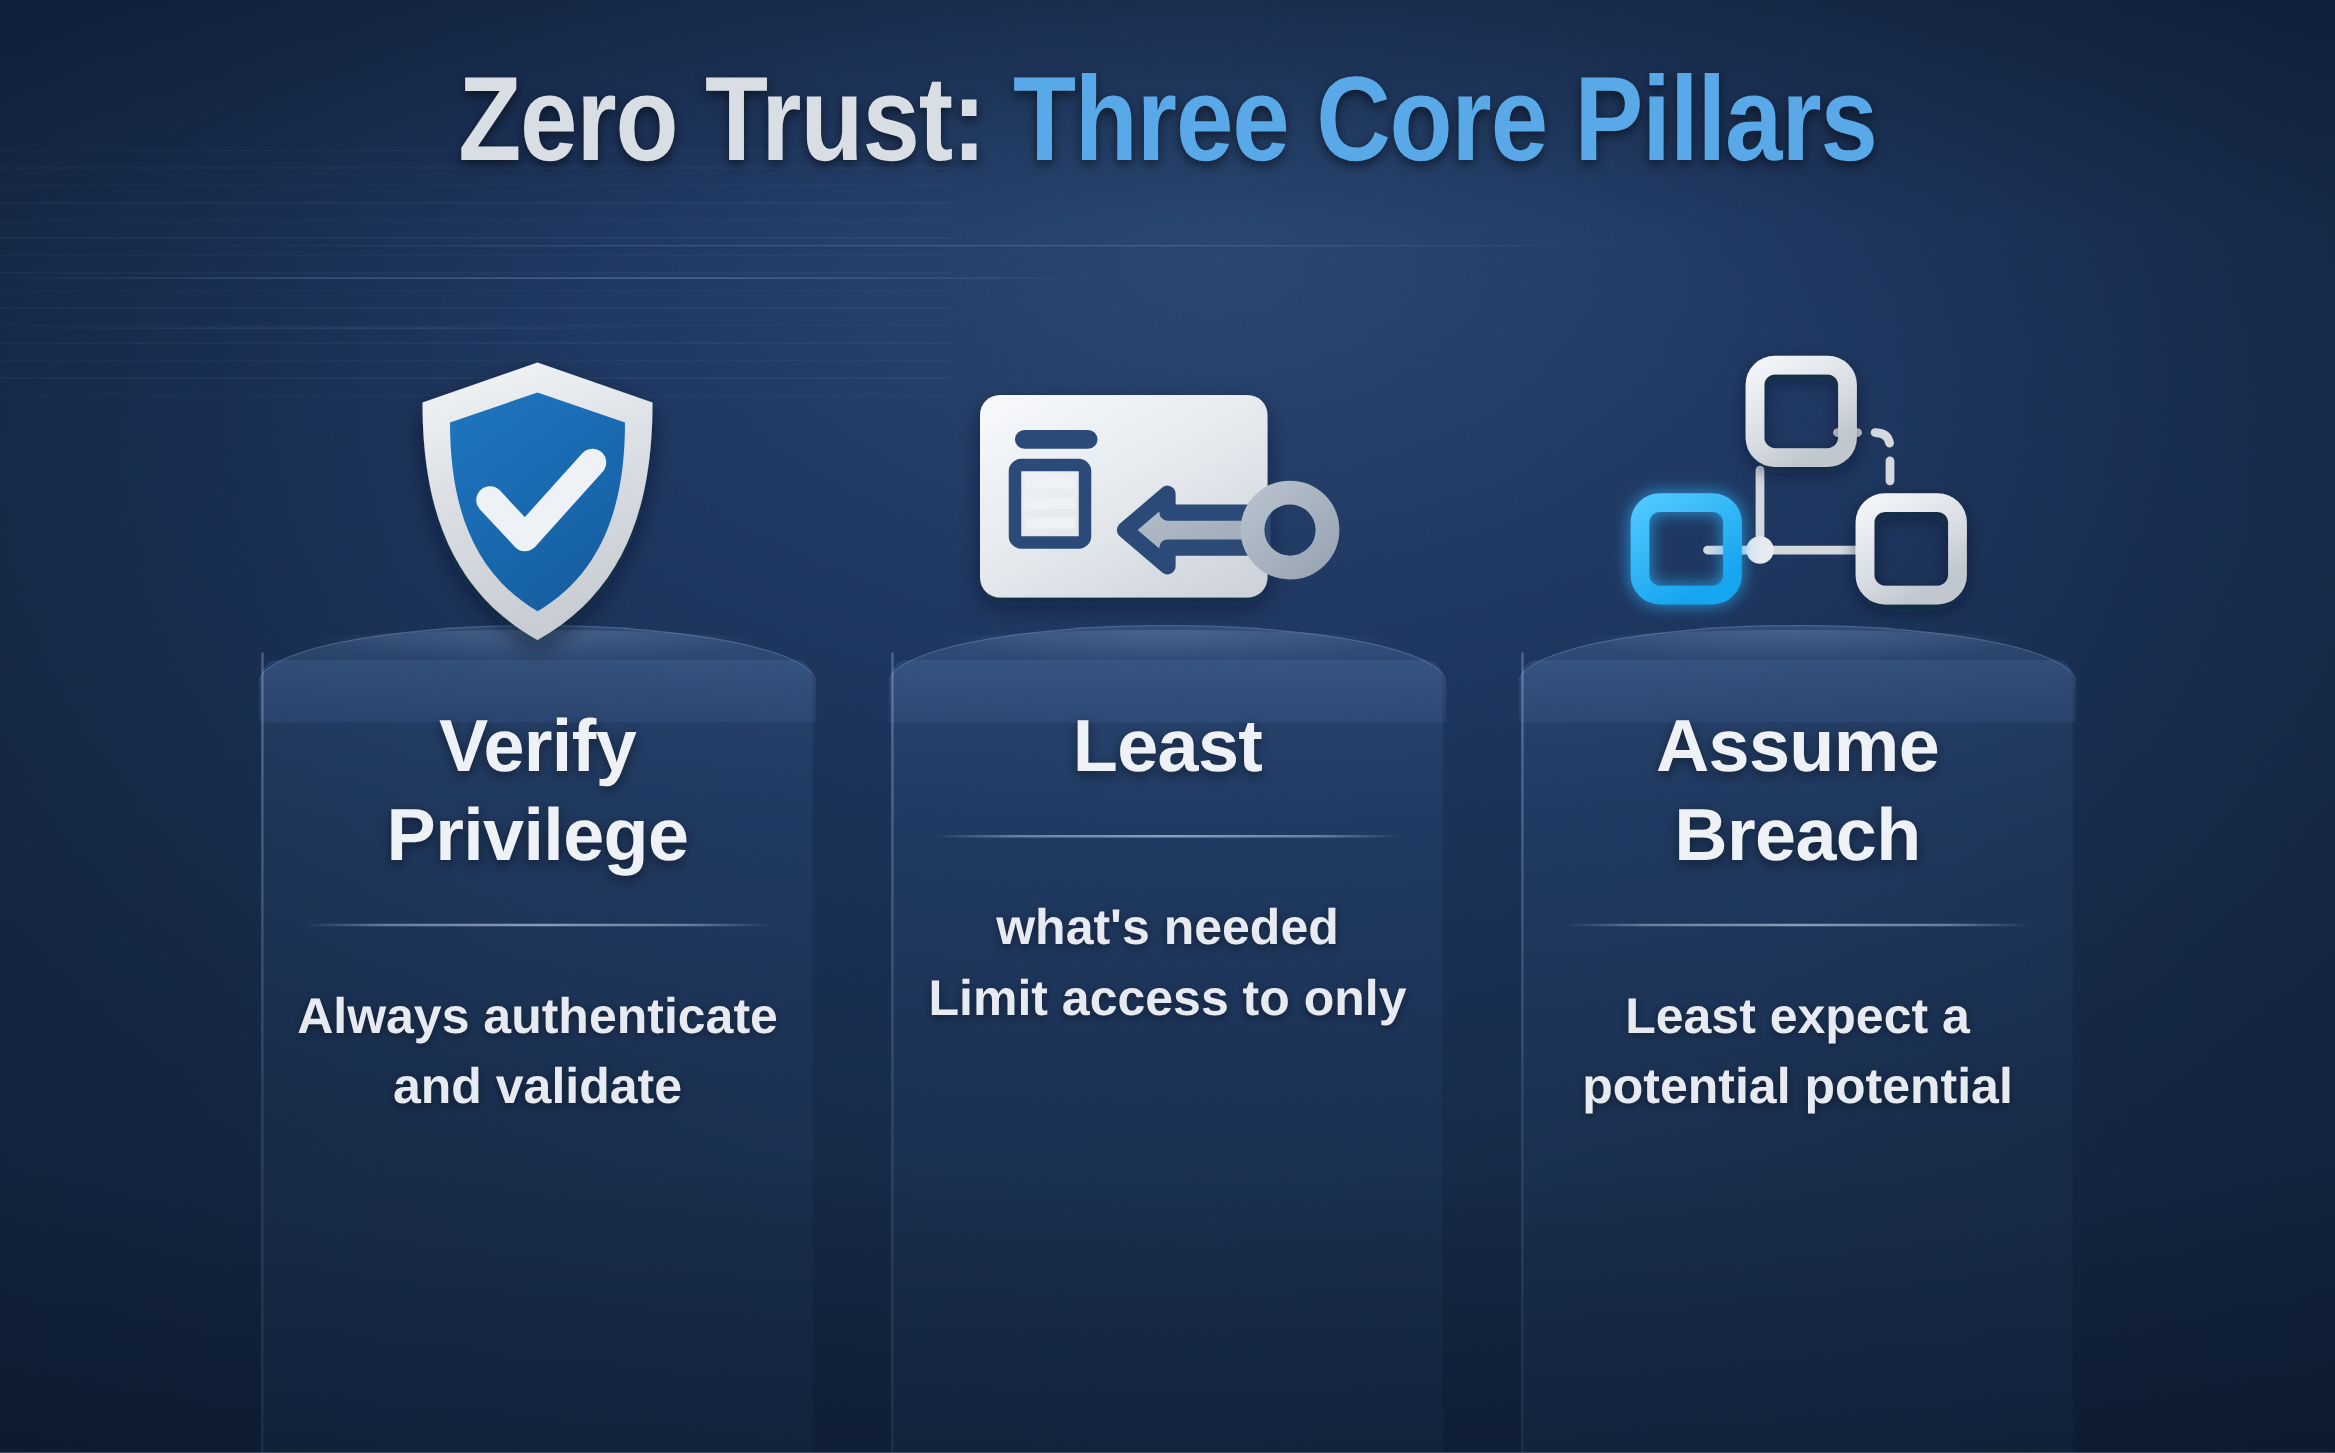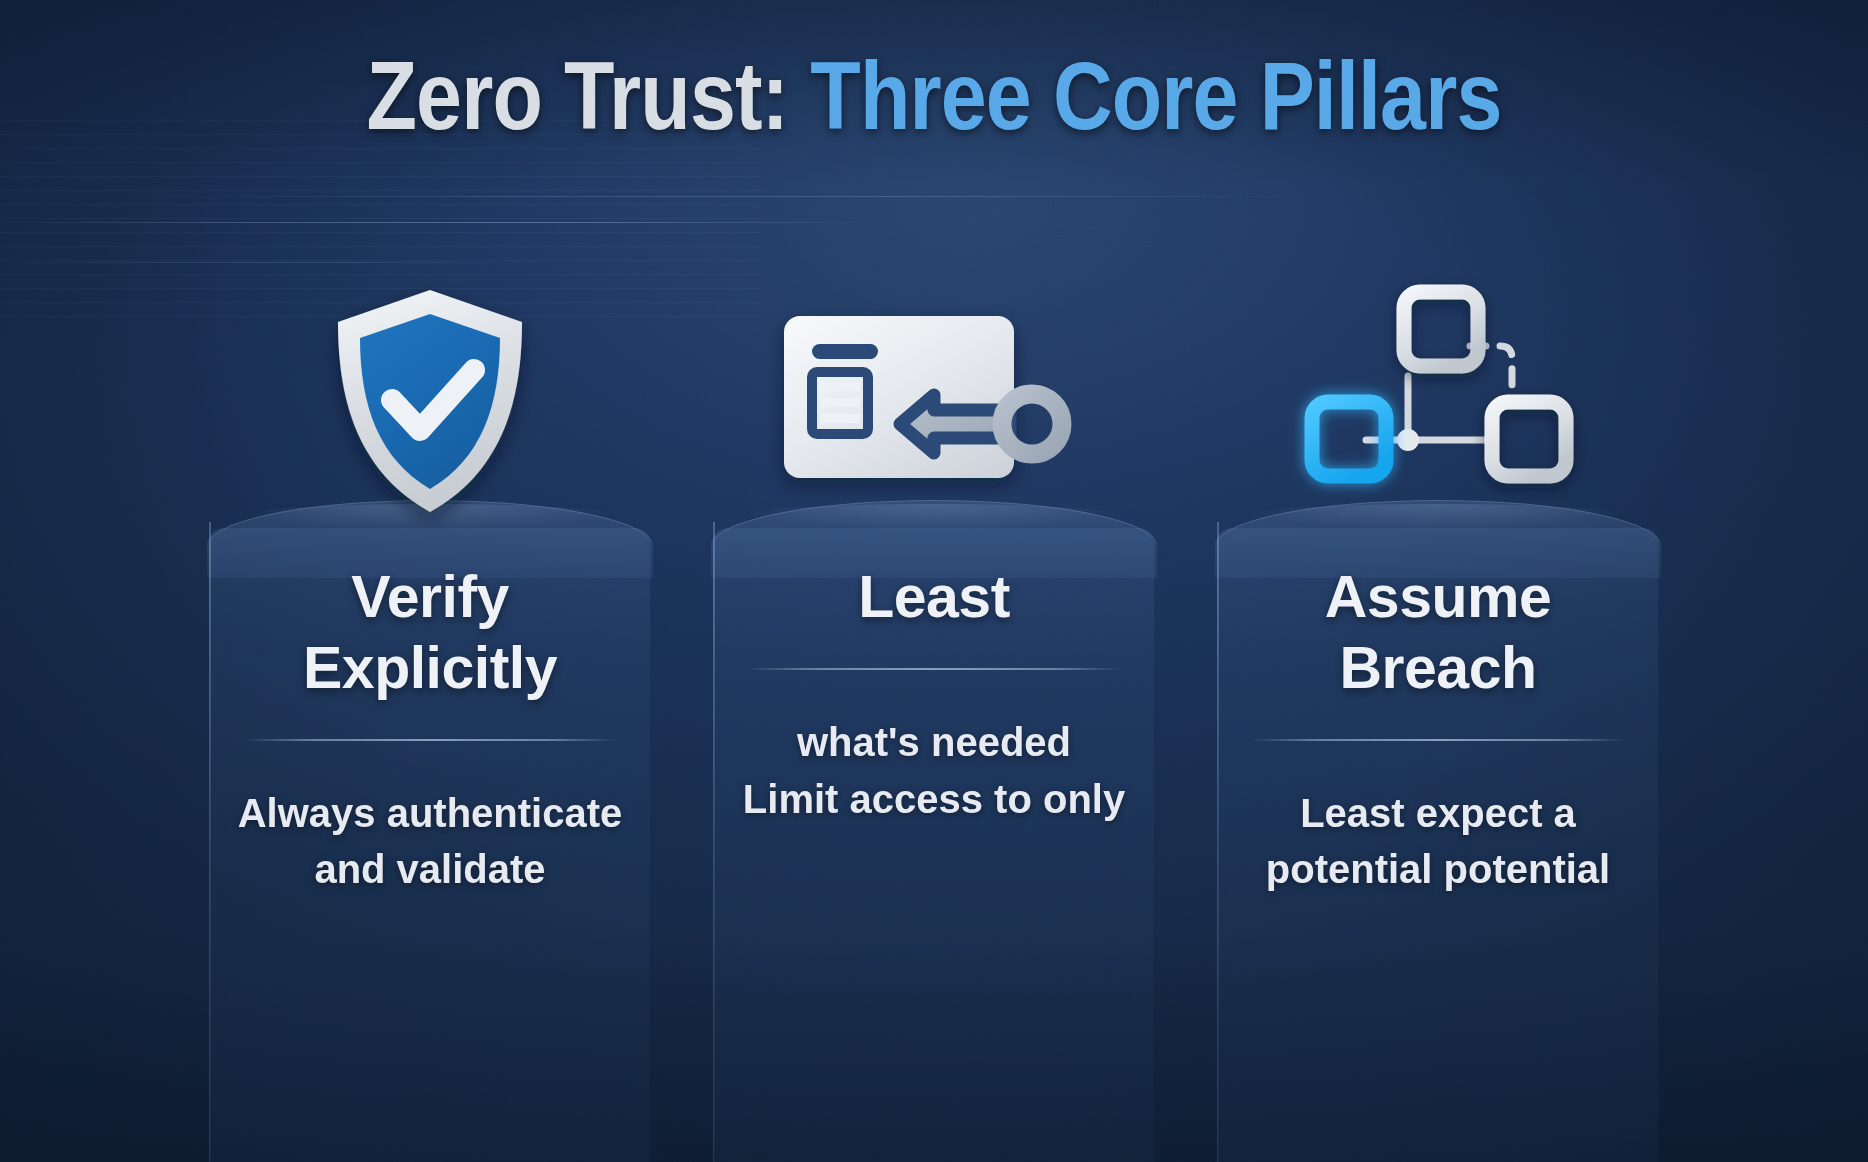--- a/index.html
+++ b/index.html
@@ -181,21 +181,21 @@
           </defs>
           <path d="M98 2 L190 34 C190 120 166 186 98 224 C30 186 6 120 6 34 Z" fill="url(#shOut)" filter="url(#shShadow)"></path>
           <path d="M98 26 L168 50 C168 118 149 171 98 201 C47 171 28 118 28 50 Z" fill="url(#shIn)"></path>
           <path d="M60 112 L88 142 L142 82" fill="none" stroke="#eef2f6" stroke-width="22" stroke-linecap="round" stroke-linejoin="round"></path>
         </svg>
       </div>
 
       <div class="card-text">
         <div class="pill-title">
           <div>Verify</div>
-          <div>Explicitly</div>
+          <div>Privilege</div>
         </div>
         <div class="divider"></div>
         <div class="pill-desc">
           <div>Always authenticate</div>
           <div>and validate</div>
         </div>
       </div>
     </div>
 
     <div class="pillar">

